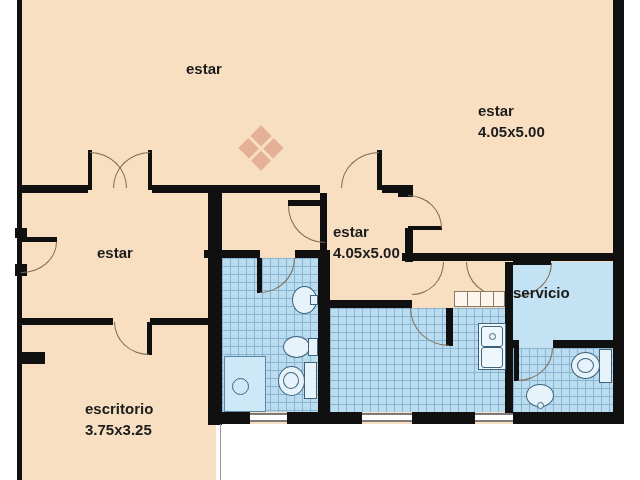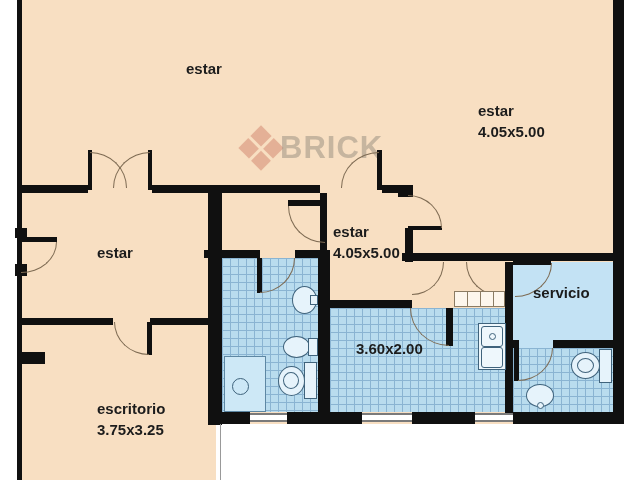--- a/index.html
+++ b/index.html
@@ -42,21 +42,20 @@
   <div class="tile" style="left:330px;top:308px;width:175px;height:104px"></div>
   <div class="svc" style="left:513px;top:262px;width:100px;height:86px"></div>
   <div class="tile" style="left:513px;top:348px;width:100px;height:64px"></div>
 
   <div class="wm-logo">
       <div></div>
       <div></div>
       <div></div>
       <div></div>
     </div>
-  <div class="wm-text">BRICK</div>
 
   <div class="w" style="left:17px;top:0;width:5px;height:480px"></div>
   <div class="w" style="left:613px;top:0;width:11px;height:424px"></div>
 
   <div class="w" style="left:17px;top:185px;width:71px;height:8px"></div>
   <div class="w" style="left:152px;top:185px;width:168px;height:8px"></div>
   <div class="w" style="left:382px;top:185px;width:20px;height:8px"></div>
   <div class="w" style="left:398px;top:185px;width:15px;height:12px"></div>
 
   <div class="w" style="left:88px;top:150px;width:4px;height:40px"></div>
@@ -159,23 +158,22 @@
     <span>4.05x5.00</span>
   </div>
   <div class="lbl" style="left:97px;top:242px">
     <span>estar</span>
   </div>
   <div class="lbl" style="left:333px;top:221px">
     <span>estar</span>
     <span>4.05x5.00</span>
   </div>
   <div class="lbl" style="left:356px;top:338px">
-    <span>3.60x2.00</span>
   </div>
-  <div class="lbl" style="left:533px;top:282px">
+  <div class="lbl" style="left:513px;top:282px">
     <span>servicio</span>
   </div>
-  <div class="lbl" style="left:97px;top:398px">
+  <div class="lbl" style="left:85px;top:398px">
     <span>escritorio</span>
     <span>3.75x3.25</span>
   </div>
 
 </div>
 
 </body></html>

